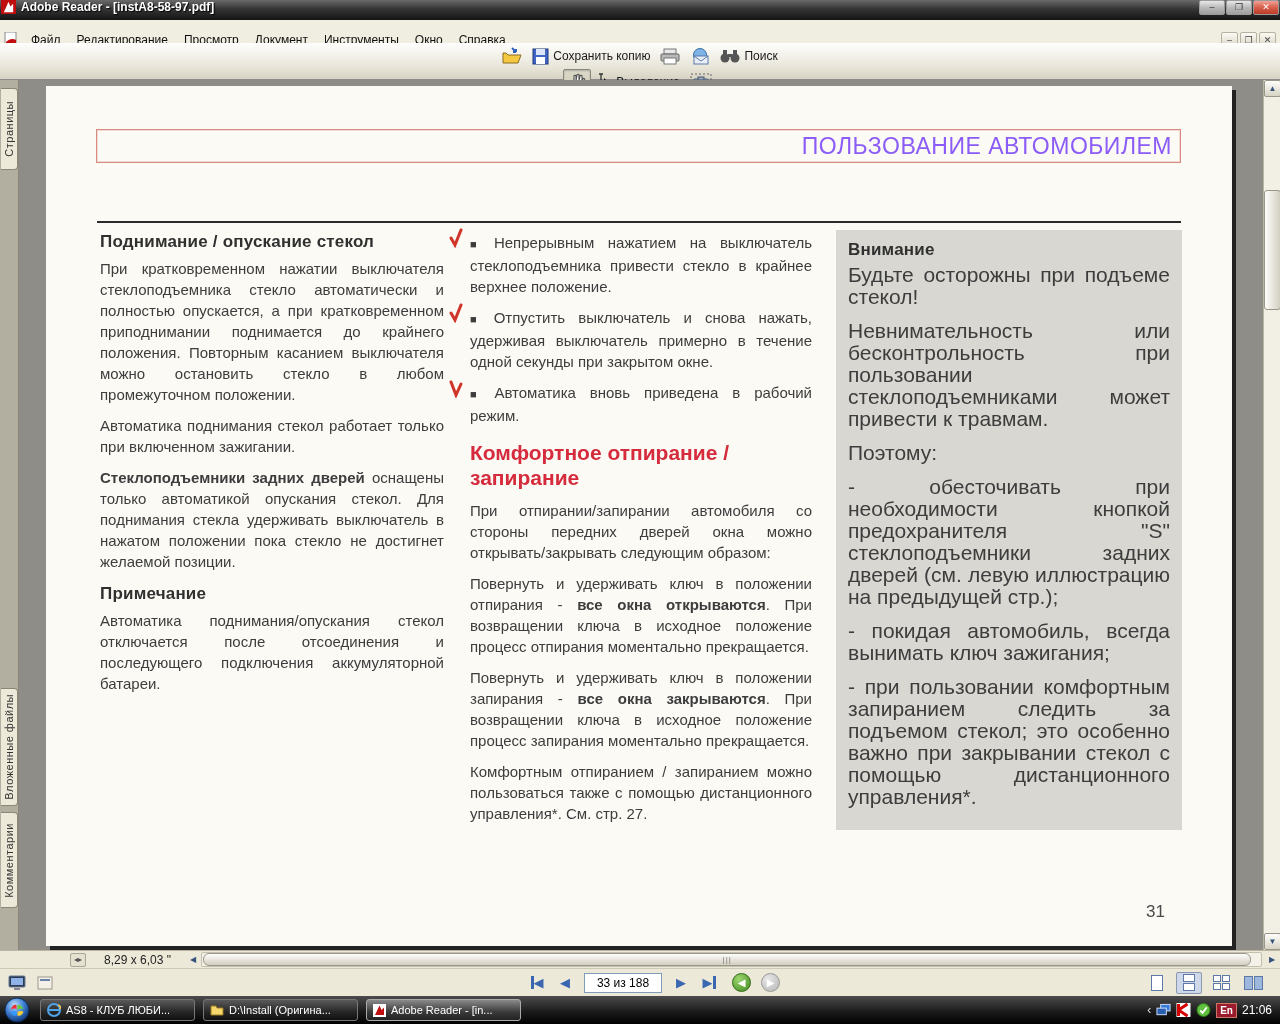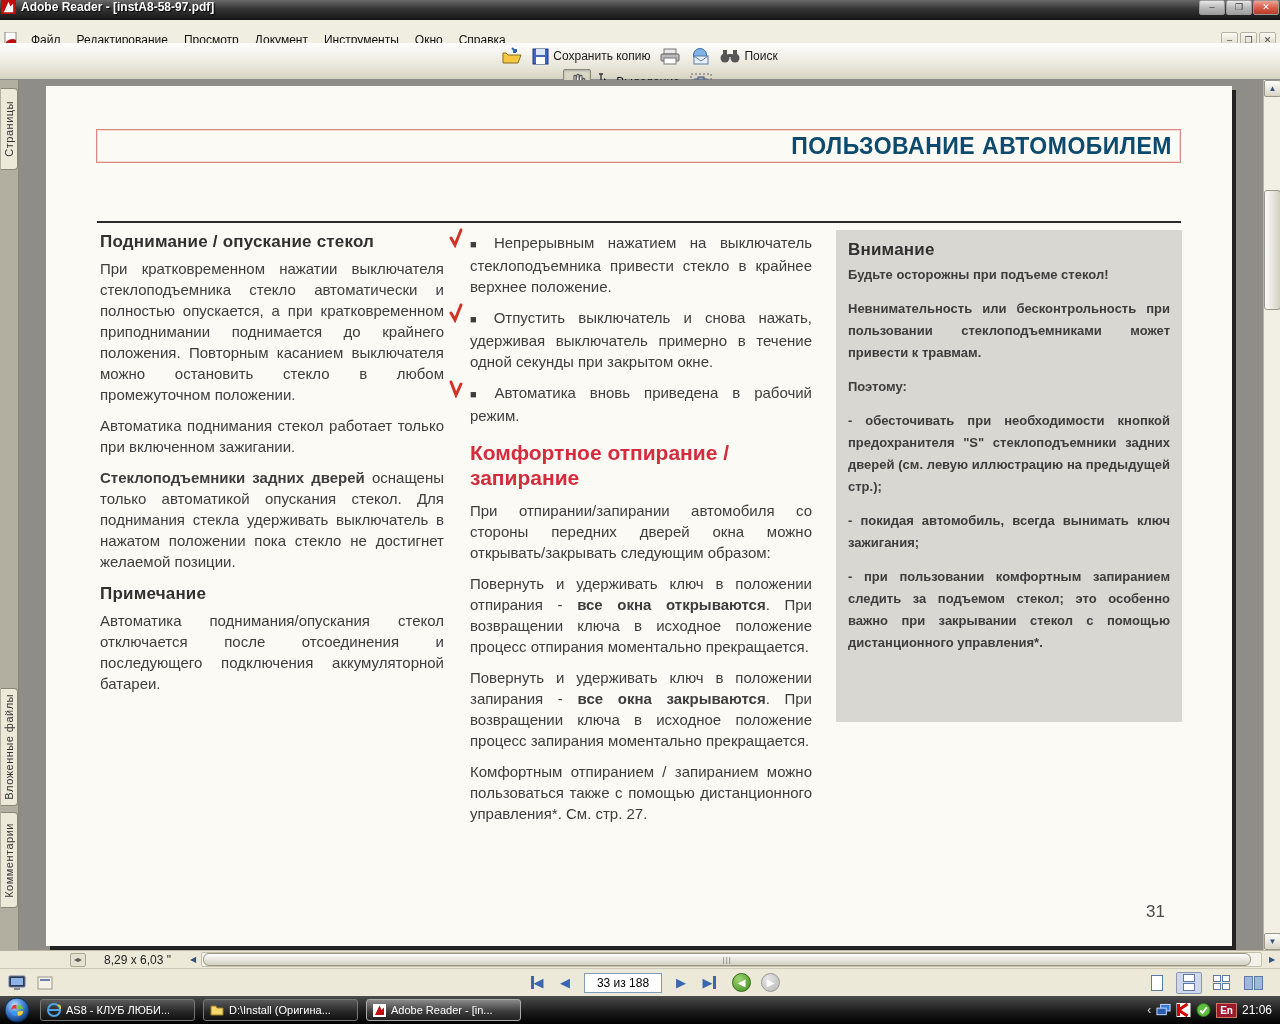--- a/index.html
+++ b/index.html
@@ -67,27 +67,27 @@
   .doc-p { font-size:15px; line-height:21px; text-align:justify; margin-bottom:10px; color:#3d3d3d; }
   .doc-p .b { font-weight:bold; }
   .doc-p .ru { border-bottom:3px solid #d03428; padding-bottom:1px; }
   .redhead { font-size:21px; line-height:25px; font-weight:bold; color:#d52b3c; margin:14px 0 10px; }
   .bullet { position:relative; }
   .bullet .mark { font-size:11px; margin-right:8px; }
   .check { position:absolute; left:-22px; top:-4px; }
 
   #headerbox { position:absolute; left:50px; top:43px; width:1085px; height:34px;
     border:1px solid #d98a80; box-shadow:0 0 0 1px #f3d9d4 inset; display:flex; align-items:center; justify-content:flex-end; padding-right:8px; }
-  #headerbox span { font-size:23px; font-weight:bold; color:#0c4a6e; letter-spacing:0.5px; }
+  #headerbox span { font-size:23px; font-weight:normal; color:#8b5cf6; letter-spacing:0.5px; }
   #rule { position:absolute; left:51px; top:135px; width:1084px; height:2px; background:#2a2a2a; }
   #col1 { position:absolute; left:54px; top:146px; width:344px; }
   #col2 { position:absolute; left:424px; top:146px; width:342px; }
   #col3 { position:absolute; left:790px; top:144px; width:346px; background:#d8d7d1; padding:10px 12px; min-height:492px; }
   #col3 .doc-h1 { font-size:17px; margin-bottom:4px; }
-  #col3 .doc-p { font-weight:bold; font-size:13px; line-height:22px; margin-bottom:12px; }
+  #col3 .doc-p { font-weight:normal; font-size:21px; line-height:22px; margin-bottom:12px; }
   #pagenum { position:absolute; left:1100px; top:816px; font-size:17px; color:#4a4a4a; }
 
   
   #hscrollrow { position:absolute; left:0; top:950px; width:1280px; height:18px; background:#ece9d8;
     border-top:1px solid #b9b5a5; display:flex; align-items:center; }
   #splitgrip { width:16px; height:14px; margin-left:70px; border:1px solid #aaa695; border-radius:2px;
     background:#e4e1d0; font-size:8px; color:#555; display:flex; align-items:center; justify-content:center; }
   #pagesize { font-size:12px; color:#222; margin:0 14px 0 18px; white-space:nowrap; }
   .harrow { width:16px; height:14px; font-size:8px; color:#33527c; display:flex; align-items:center; justify-content:center; }
   #htrack { flex:1; height:15px; background:#f4f2e8; border:1px solid #c4c0ae; border-radius:2px; position:relative; margin-right:2px; }

